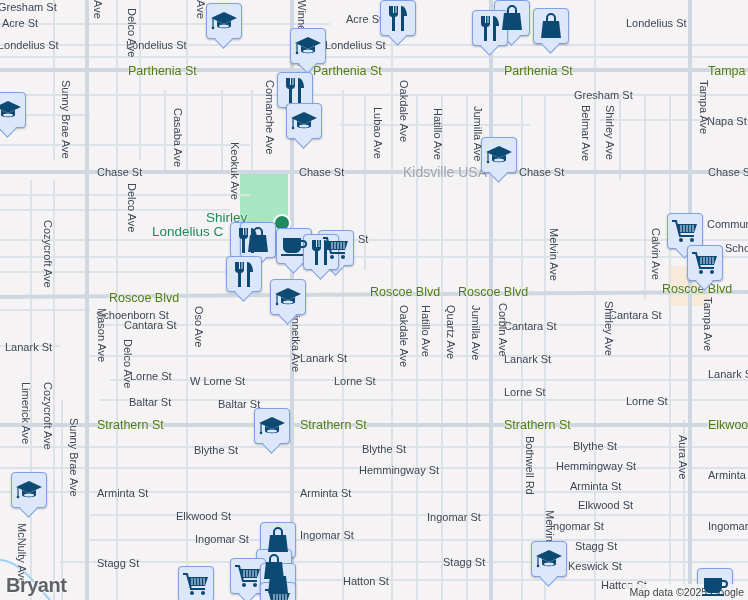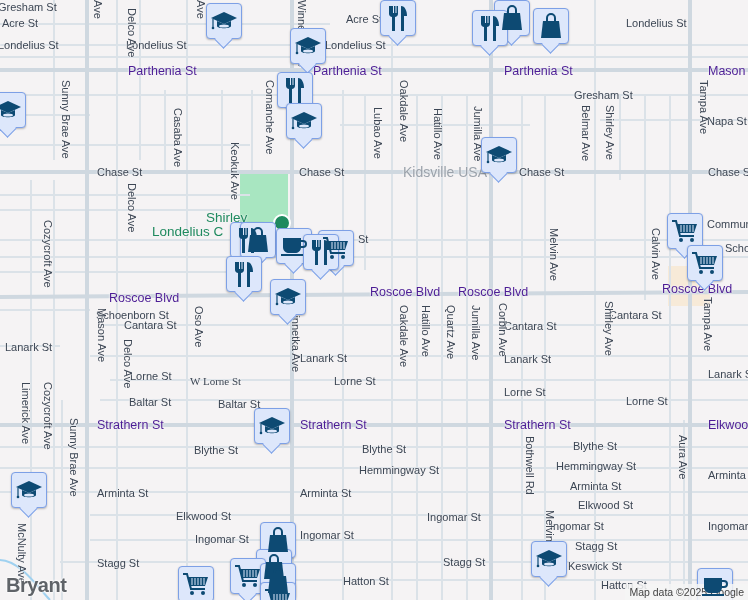--- a/index.html
+++ b/index.html
@@ -1,20 +1,20 @@
 <!DOCTYPE html>
 <html><head>
 <meta charset="utf-8">
 <style>
   html,body{margin:0;padding:0;}
   body{width:748px;height:600px;overflow:hidden;background:#f5f3f4;font-family:"Liberation Sans",sans-serif;}
   #map{position:relative;width:748px;height:600px;overflow:hidden;background:#f5f3f4;}
   svg.roads{position:absolute;left:0;top:0;}
   .lbl{position:absolute;font-size:11px;color:#3c4654;white-space:nowrap;line-height:12px;text-shadow:0 0 2px #f5f3f4,0 0 2px #f5f3f4;}
-  .lbl.major{font-size:12.5px;color:#4c1d95;}
+  .lbl.major{font-size:12.5px;color:#4d7c0f;}
   .lbl.v{transform-origin:0 0;transform:rotate(90deg);}
   .lbl.poi{font-size:14px;color:#9aa2ab;}
   .lbl.park{font-size:13.5px;color:#1f8a5f;}
   .pin{position:absolute;width:36px;height:36px;background:#dde7fb;border:1.5px solid #7da0e6;border-radius:4px;box-sizing:border-box;display:flex;align-items:center;justify-content:center;box-shadow:0 1px 2px rgba(0,0,0,.25);}
   .pin:after{content:"";position:absolute;left:50%;bottom:-8px;margin-left:-7px;width:12px;height:12px;background:#dde7fb;border-right:1.5px solid #7da0e6;border-bottom:1.5px solid #7da0e6;transform:rotate(45deg);}
   .pin svg{position:relative;z-index:2;}
   .google-logo{position:absolute;left:6px;bottom:3px;font-size:20px;font-weight:bold;color:#5f6368;letter-spacing:-0.5px;text-shadow:0 0 2px #fff,0 0 2px #fff,0 0 3px #fff;}
   .attribution{position:absolute;right:0;bottom:0;background:rgba(245,245,245,.85);font-size:10.5px;color:#444;padding:2px 4px;}
 </style>
 </head>
@@ -99,21 +99,21 @@
       <div class="lbl" style="left: -2px; top: 1px;">Gresham St</div>
       <div class="lbl" style="left: 2px; top: 17px;">Acre St</div>
       <div class="lbl" style="left: 346px; top: 13px;">Acre St</div>
       <div class="lbl" style="left: -2px; top: 39px;">Londelius St</div>
       <div class="lbl" style="left: 126px; top: 39px;">Londelius St</div>
       <div class="lbl" style="left: 325px; top: 39px;">Londelius St</div>
       <div class="lbl" style="left: 626px; top: 17px;">Londelius St</div>
       <div class="lbl major" style="left: 128px; top: 65px;">Parthenia St</div>
       <div class="lbl major" style="left: 313px; top: 65px;">Parthenia St</div>
       <div class="lbl major" style="left: 504px; top: 65px;">Parthenia St</div>
-      <div class="lbl major" style="left: 708px; top: 65px;">Mason</div>
+      <div class="lbl major" style="left: 708px; top: 65px;">Tampa</div>
       <div class="lbl" style="left: 574px; top: 89px;">Gresham St</div>
       <div class="lbl" style="left: 707px; top: 115px;">Napa St</div>
       <div class="lbl" style="left: 97px; top: 166px;">Chase St</div>
       <div class="lbl" style="left: 299px; top: 166px;">Chase St</div>
       <div class="lbl" style="left: 519px; top: 166px;">Chase St</div>
       <div class="lbl" style="left: 708px; top: 166px;">Chase S</div>
       <div class="lbl" style="left: 358px; top: 233px;">St</div>
       <div class="lbl" style="left: 707px; top: 218px;">Commun</div>
       <div class="lbl" style="left: 725px; top: 242px;">Scho</div>
       <div class="lbl" style="left: 96px; top: 265px; margin-top: 44px;">Schoenborn St</div>
@@ -122,21 +122,21 @@
       <div class="lbl major" style="left: 458px; top: 286px;">Roscoe Blvd</div>
       <div class="lbl major" style="left: 662px; top: 283px;">Roscoe Blvd</div>
       <div class="lbl" style="left: 124px; top: 319px;">Cantara St</div>
       <div class="lbl" style="left: 504px; top: 320px;">Cantara St</div>
       <div class="lbl" style="left: 609px; top: 309px;">Cantara St</div>
       <div class="lbl" style="left: 5px; top: 341px;">Lanark St</div>
       <div class="lbl" style="left: 300px; top: 352px;">Lanark St</div>
       <div class="lbl" style="left: 504px; top: 353px;">Lanark St</div>
       <div class="lbl" style="left: 708px; top: 368px;">Lanark S</div>
       <div class="lbl" style="left: 130px; top: 370px;">Lorne St</div>
-      <div class="lbl" style="left: 190px; top: 375px; font-family: Liberation Serif, serif;">W Lorne St</div>
+      <div class="lbl" style="left: 190px; top: 375px;">W Lorne St</div>
       <div class="lbl" style="left: 334px; top: 375px;">Lorne St</div>
       <div class="lbl" style="left: 504px; top: 386px;">Lorne St</div>
       <div class="lbl" style="left: 626px; top: 395px;">Lorne St</div>
       <div class="lbl" style="left: 129px; top: 396px;">Baltar St</div>
       <div class="lbl" style="left: 218px; top: 398px;">Baltar St</div>
       <div class="lbl major" style="left: 97px; top: 419px;">Strathern St</div>
       <div class="lbl major" style="left: 300px; top: 419px;">Strathern St</div>
       <div class="lbl major" style="left: 504px; top: 419px;">Strathern St</div>
       <div class="lbl major" style="left: 708px; top: 419px;">Elkwood</div>
       <div class="lbl" style="left: 194px; top: 444px;">Blythe St</div>

